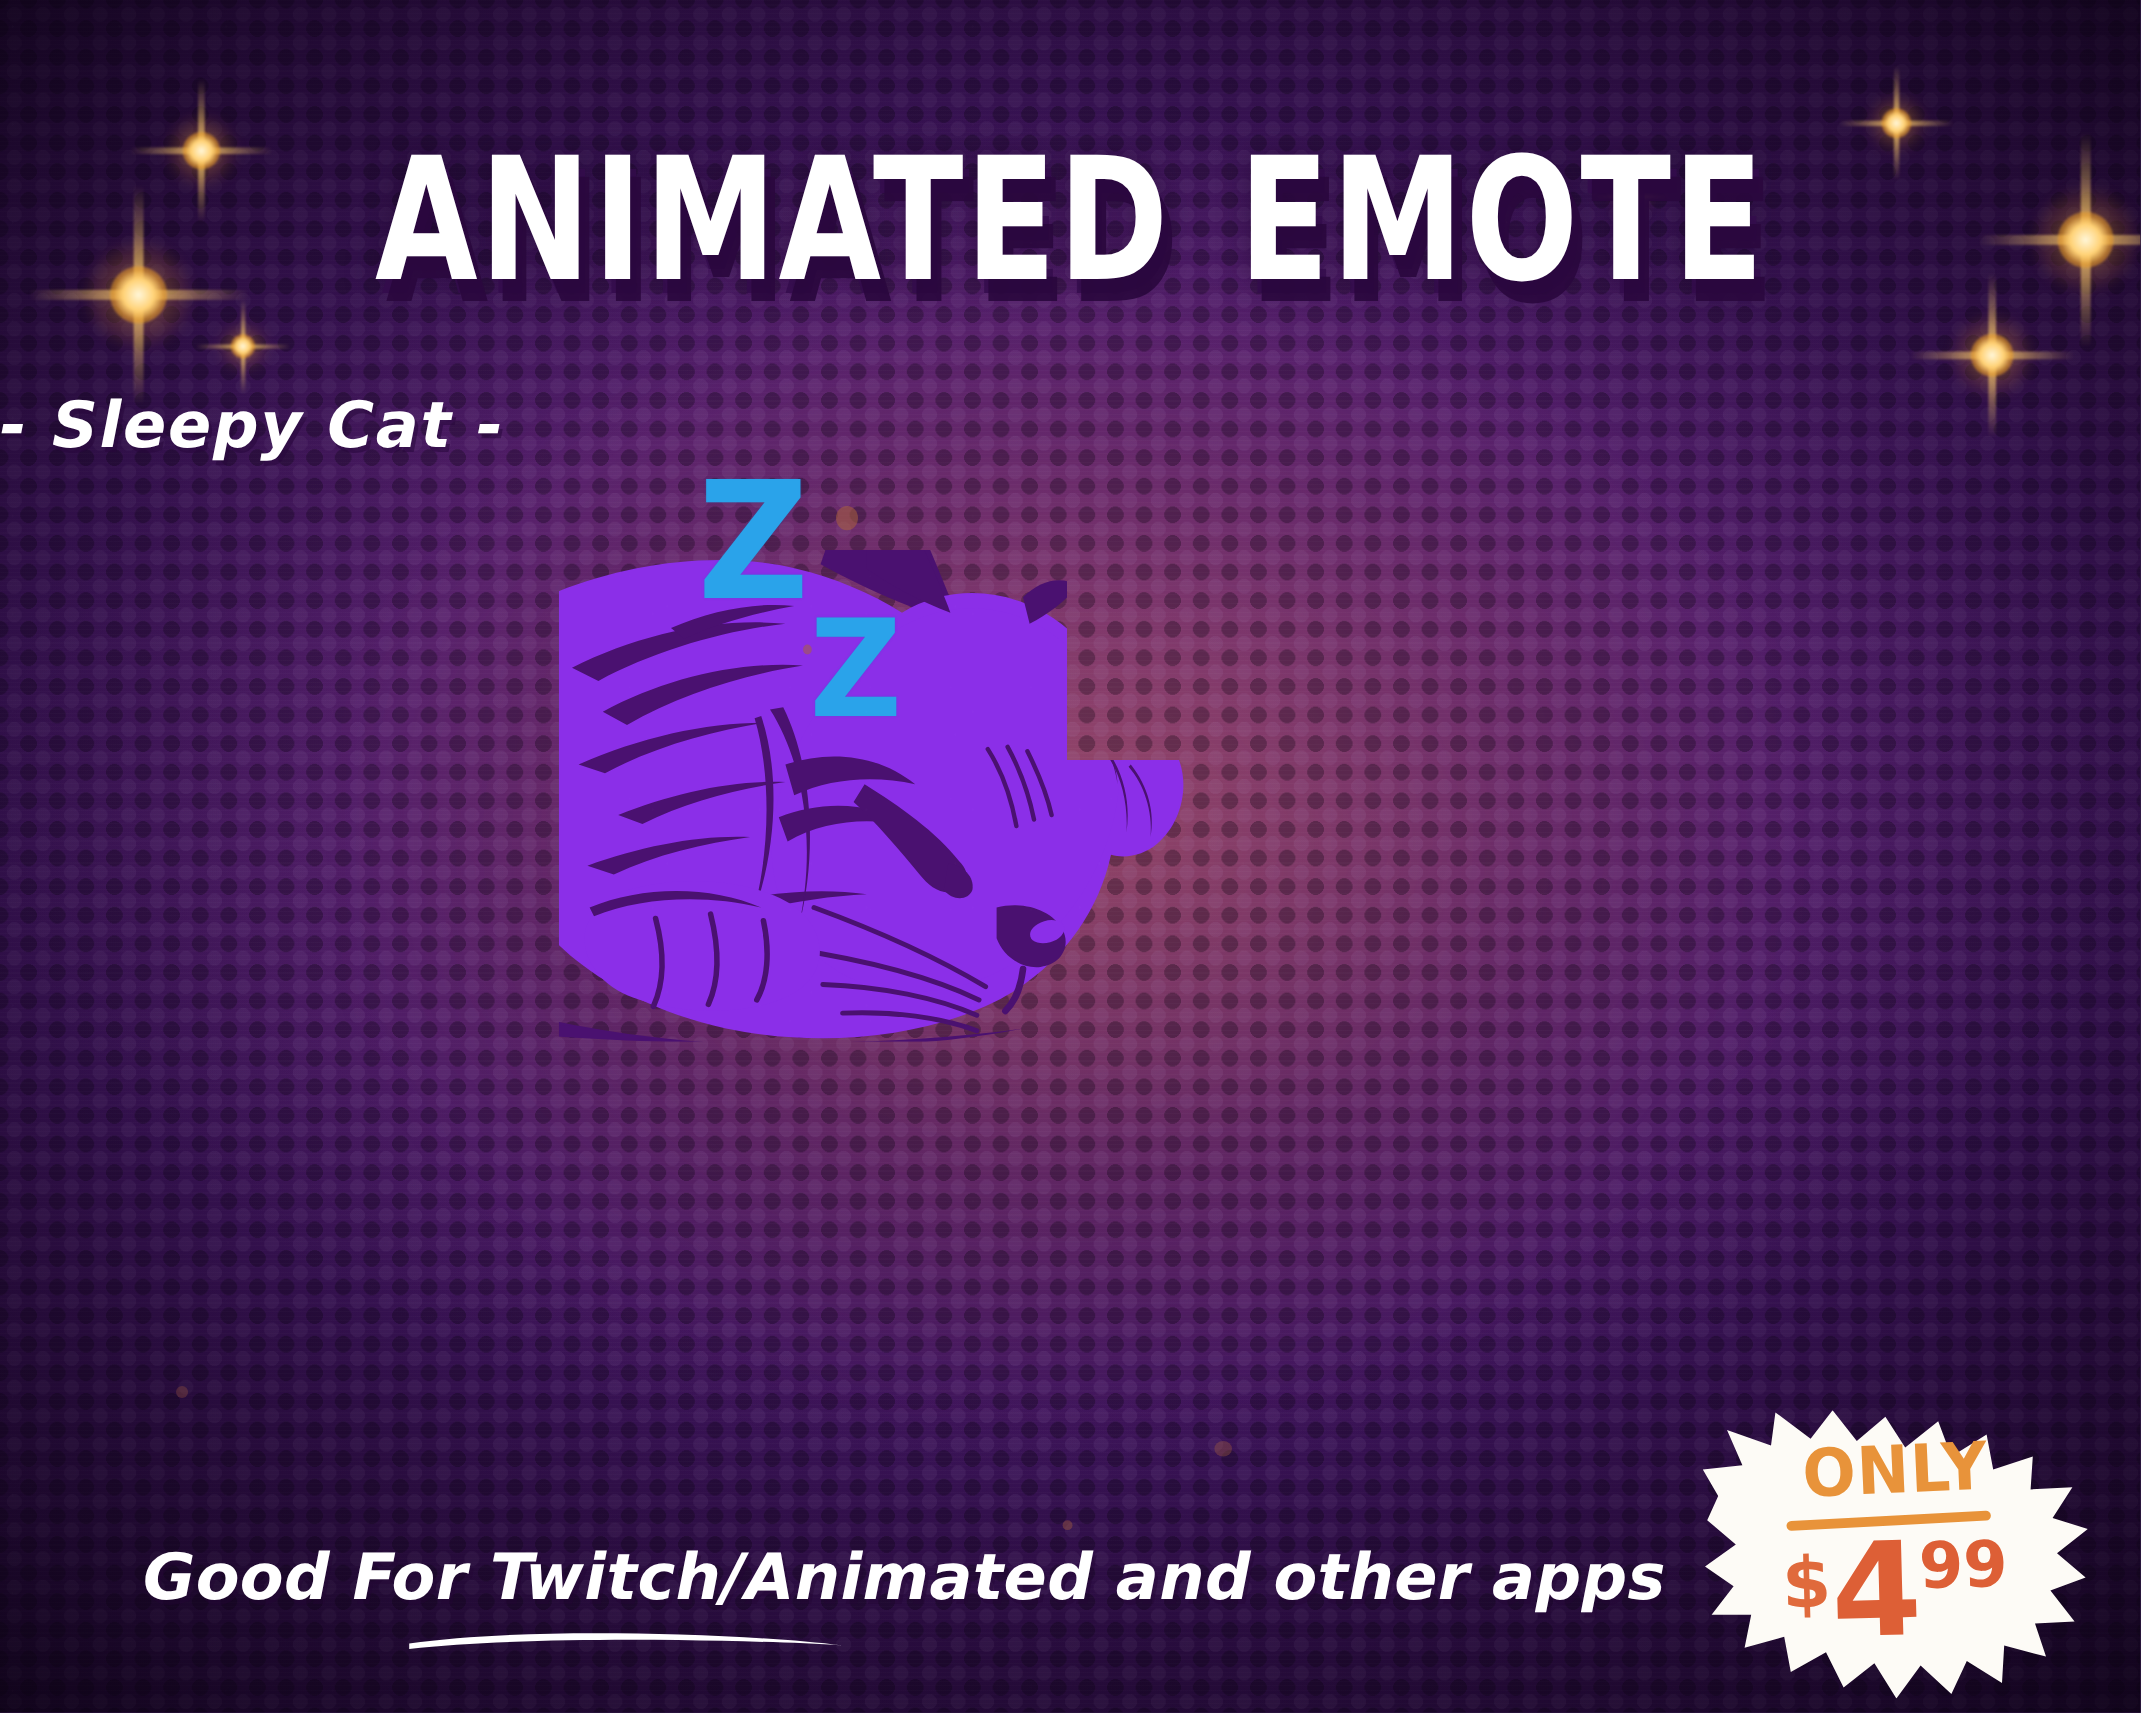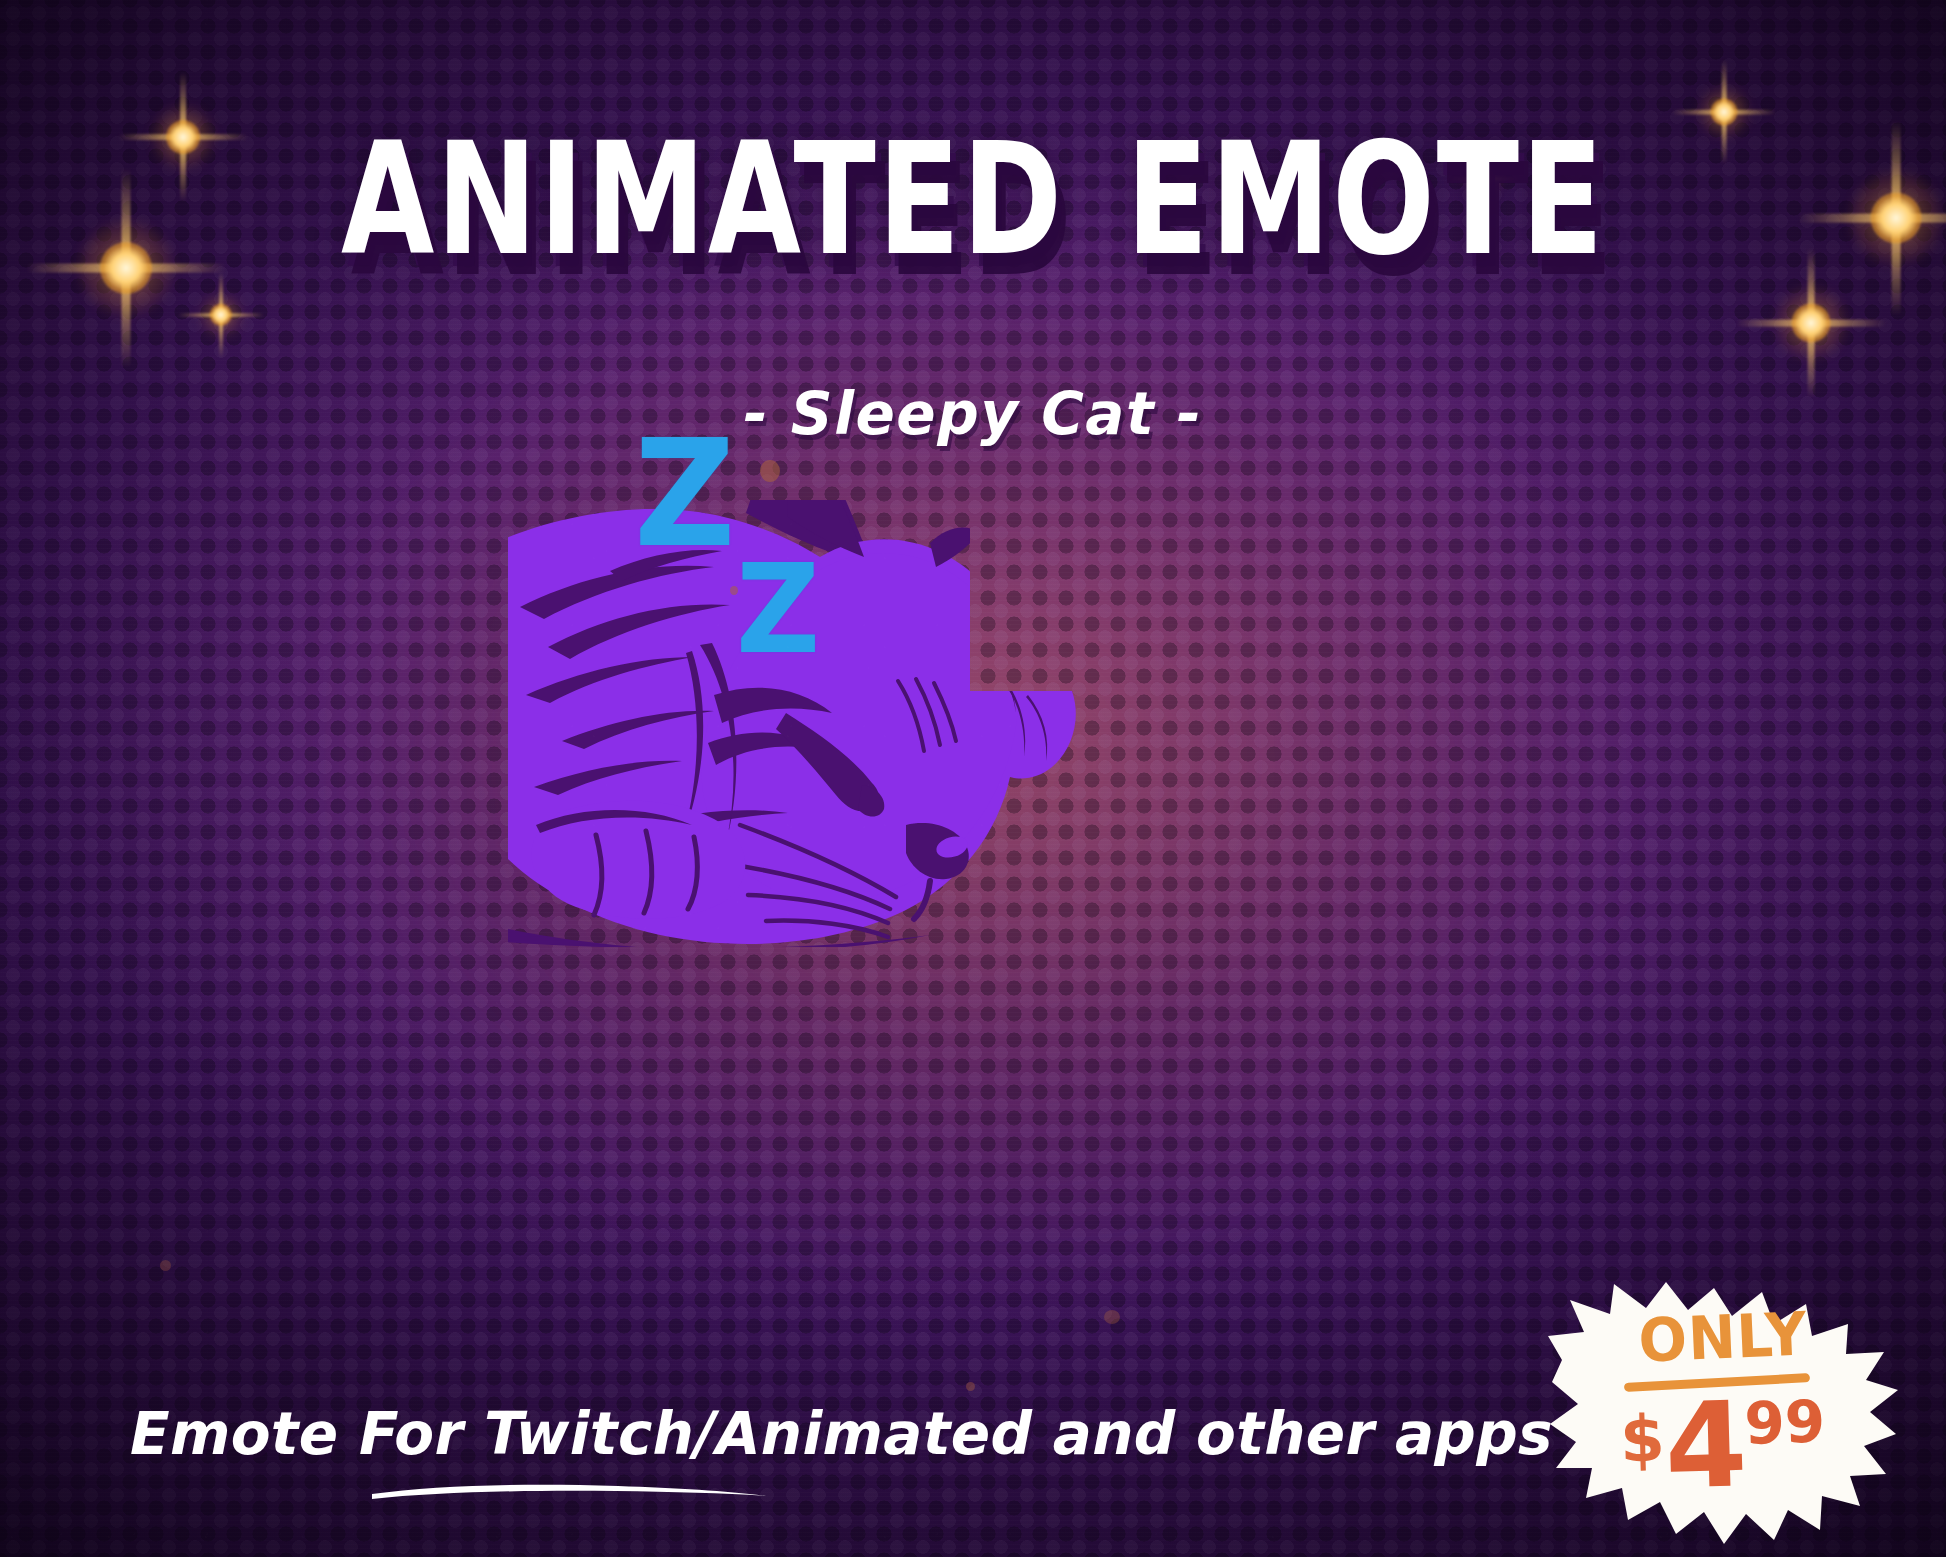--- a/index.html
+++ b/index.html
@@ -103,29 +103,28 @@
     transform-origin:center top;
     text-shadow:
       10px 16px 0 rgba(42,8,62,0.92),
       6px 10px 0 rgba(52,12,76,0.85),
       0 0 24px rgba(25,4,40,0.5);
     white-space:nowrap;
   }
   .subtitle{
     position:absolute;
     left:0; right:0; top:352px;
-    text-align:center;
+    text-align:left;
     color:#ffffff;
     font-family:"DejaVu Sans", sans-serif;
     font-weight:bold;
     font-style:italic;
     font-size:58px;
     letter-spacing:1.5px;
     text-shadow:3px 5px 0 rgba(40,8,60,0.55);
-    margin-top:28px;
   }
 
   
   .cat-stage{
     position:absolute;
     left:500px; top:395px;
     width:620px; height:560px;
   }
   .cat-svg{display:block; width:100%; height:100%; overflow:visible;}
 
@@ -378,21 +377,21 @@
 
         <path d="M-10 530 C120 560 300 566 430 540 C300 558 120 556 -10 546 Z" fill="#4a1170"></path>
       </g>
     </svg>
   </div>
 
   <div class="zee zee-1">Z</div>
   <div class="zee zee-2">Z</div>
 
 
-  <div class="subline"><span>Emote For </span><span class="strong">Twitch/Animated</span><span> and other apps</span></div>
+  <div class="subline"><span>Good For </span><span class="strong">Twitch/Animated</span><span> and other apps</span></div>
 
   <svg class="underline-brush" viewBox="0 0 400 22" xmlns="http://www.w3.org/2000/svg" aria-hidden="true">
     <path d="M4 13 C70 4 160 2 250 5 C310 7 360 10 398 15 C358 12 306 11 248 10 C158 9 68 11 4 18 Z" fill="#ffffff"></path>
   </svg>
 
   <div class="badge">
     <svg class="badge-svg" viewBox="0 0 350 262" xmlns="http://www.w3.org/2000/svg" aria-hidden="true">
       <path d="M14 78 L0 54 L36 50 L22 18 L62 32 L66 2 L98 26 L118 0 L140 28 L166 6
                L184 34 L214 10 L226 42 L258 22 L264 54 L300 42 L298 72 L336 70 L318 98
                L350 108 L322 130 L348 152 L316 164 L338 192 L302 194 L312 224 L274 214

